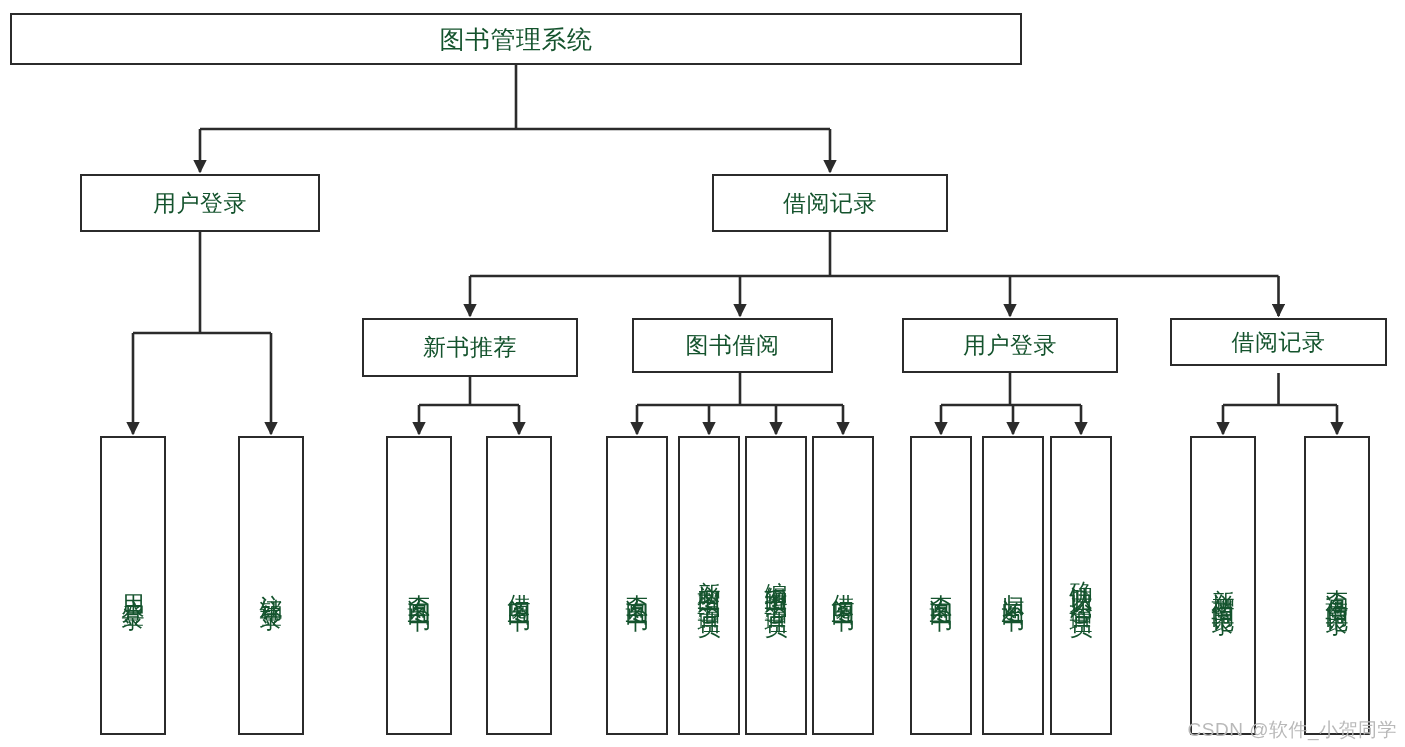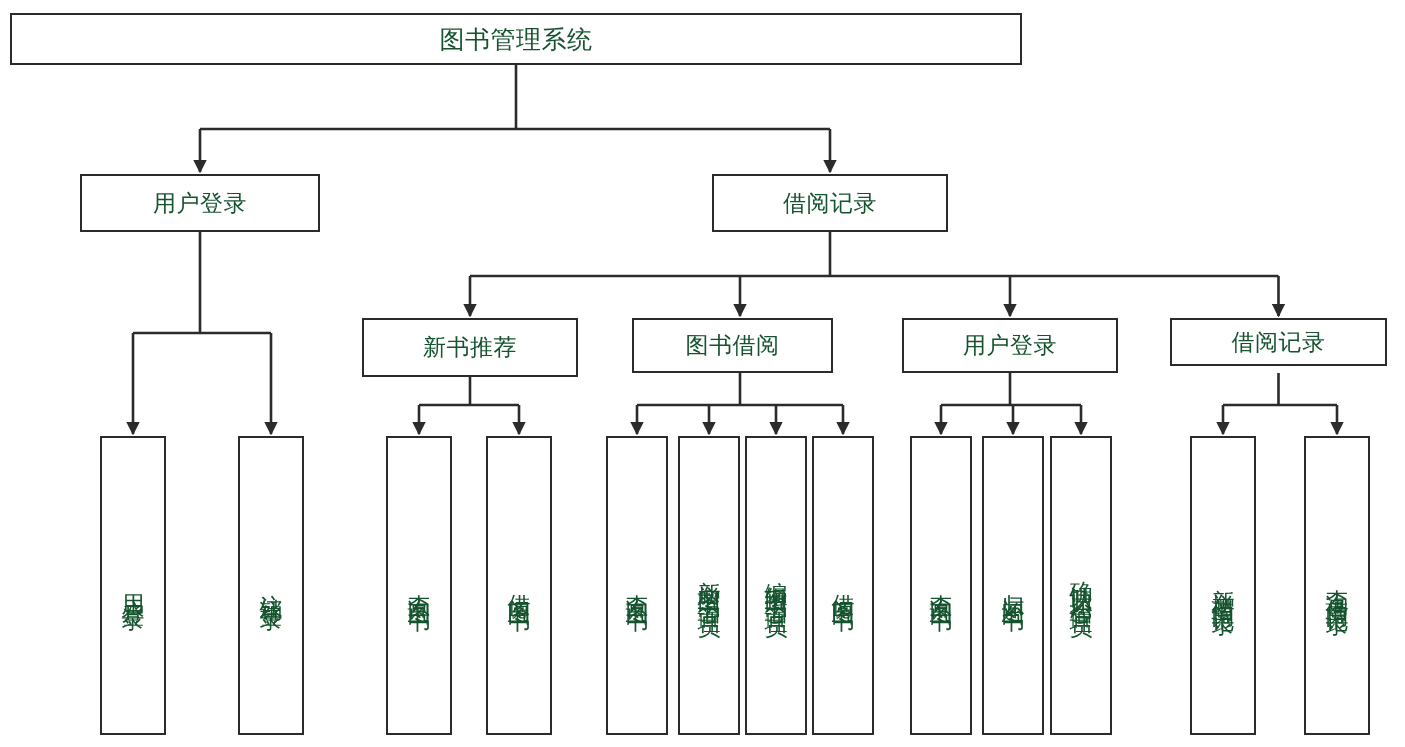--- a/index.html
+++ b/index.html
@@ -174,13 +174,14 @@
         <span class="label">确认归还（管理员）</span>
       </div>
       <div class="node vertical" style="left: 1190px; top: 436px; width: 66px; height: 299px;">
         <span class="label">新增借阅记录</span>
       </div>
       <div class="node vertical" style="left: 1304px; top: 436px; width: 66px; height: 299px;">
         <span class="label">查询借阅记录</span>
       </div>
     </div>
 
+  <div class="watermark">CSDN @软件_小贺同学</div>
 </div>
 
 </body></html>

